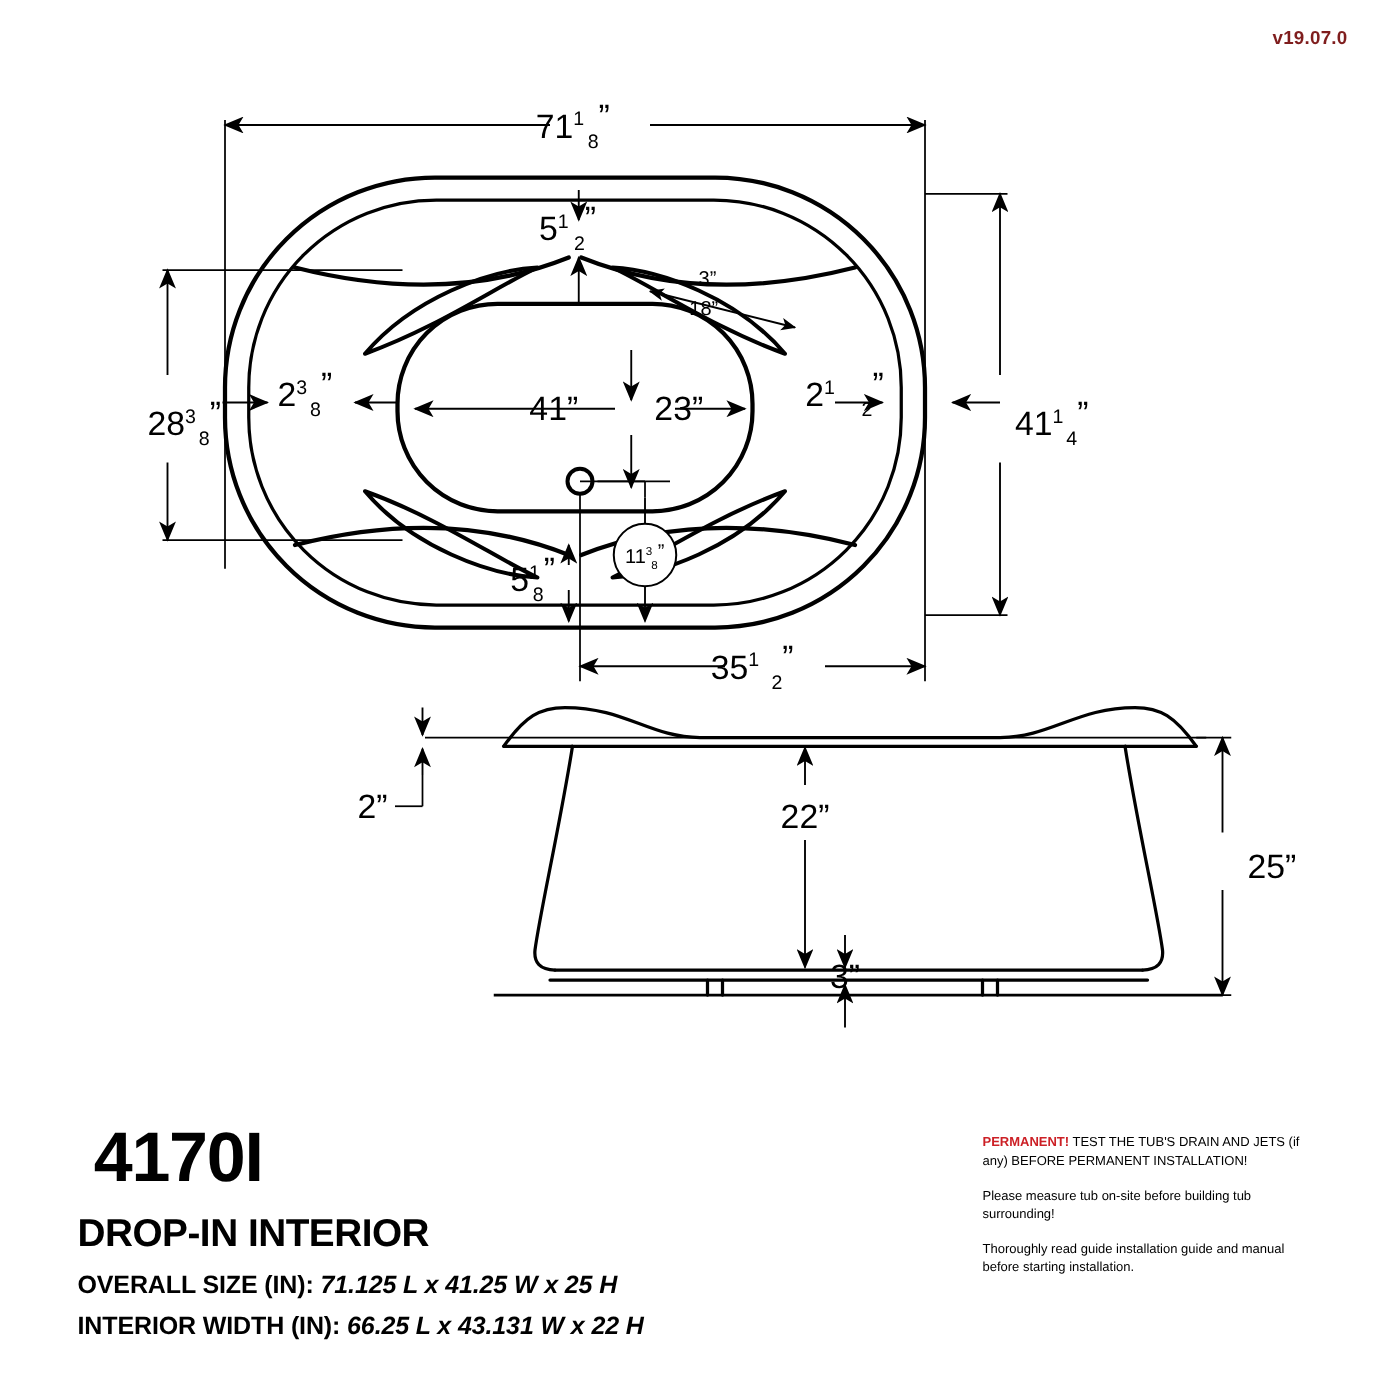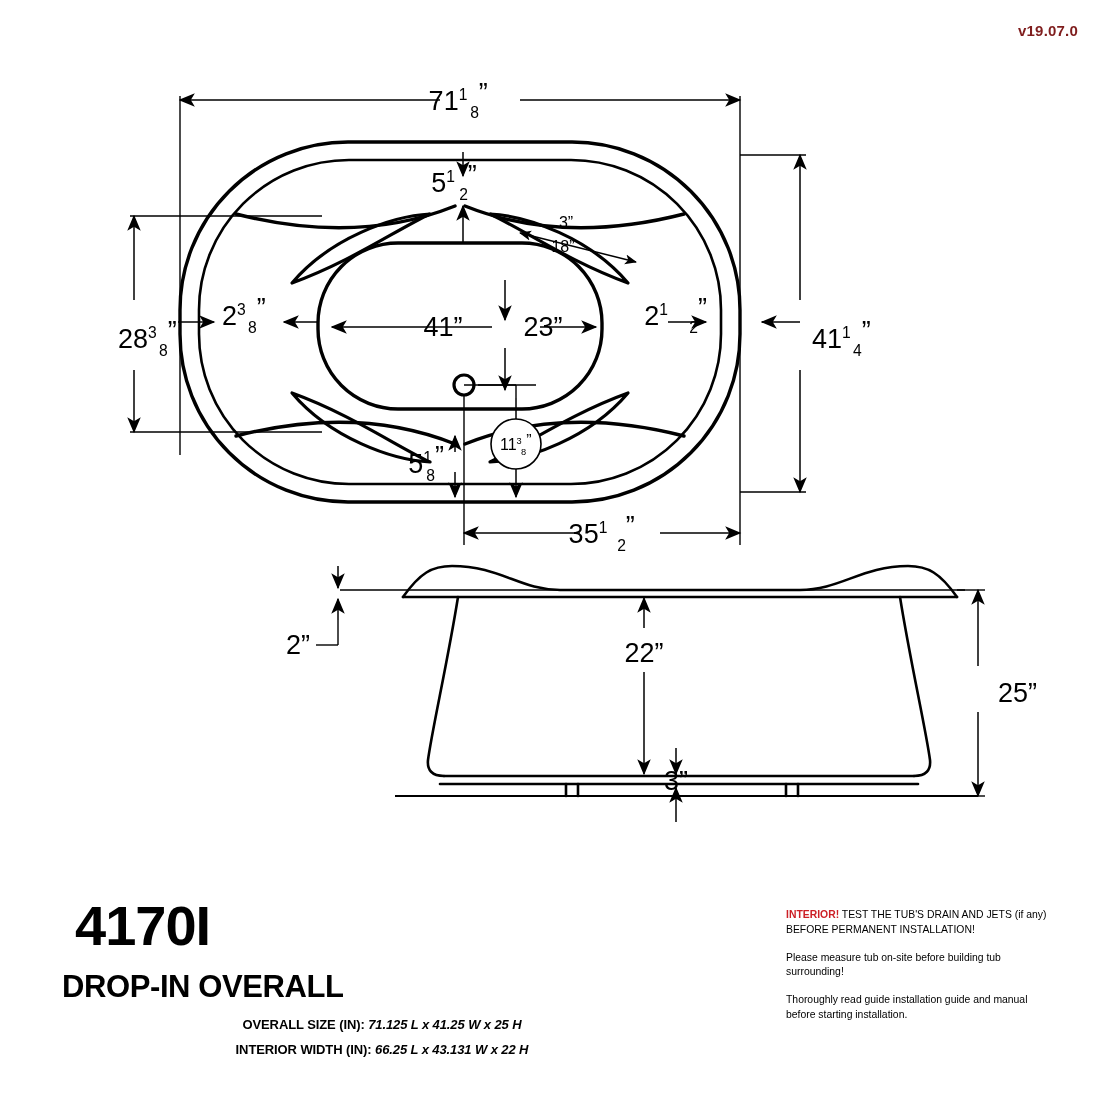--- a/index.html
+++ b/index.html
@@ -50,26 +50,25 @@
     margin: 13px;
   }
   .product-type {
     font-size: 31px;
     font-weight: bold;
     letter-spacing: -0.4px;
     line-height: 1.25;
     margin: 4px 0 0 0;
   }
   .spec-line {
-    font-size: 13px;
+    font-size: 20px;
     font-weight: bold;
     letter-spacing: -0.1px;
     margin-top: 10px;
     white-space: nowrap;
-    text-align: center;
   }
   .spec-line .it {
     font-style: italic;
   }
   .notes {
     position: absolute;
     left: 786px;
     top: 908px;
     width: 272px;
     font-size: 10.4px;
@@ -341,30 +340,30 @@
     <g>
       <text class="dim" x="310" y="654" text-anchor="end">2”</text>
       <text class="dim" x="644" y="662" text-anchor="middle">22”</text>
       <text class="dim" x="676" y="790" text-anchor="middle">3”</text>
       <text class="dim" x="998" y="702" text-anchor="start">25”</text>
     </g>
   </svg>
 
   <div class="titleblock">
     <div class="model-number">4170I</div>
-    <div class="product-type">DROP-IN OVERALL</div>
+    <div class="product-type">DROP-IN INTERIOR</div>
     <div class="spec-line">
       <span>OVERALL SIZE (IN):</span>
       <span class="it">71.125 L x 41.25 W x 25 H</span>
     </div>
     <div class="spec-line">
       <span>INTERIOR WIDTH (IN):</span>
       <span class="it">66.25 L x 43.131 W x 22 H</span>
     </div>
   </div>
 
   <div class="notes">
-    <p><span class="important-word">INTERIOR!</span><span class="note-strong"> TEST THE TUB'S DRAIN AND JETS (if any) BEFORE PERMANENT INSTALLATION!</span></p>
+    <p><span class="important-word">PERMANENT!</span><span class="note-strong"> TEST THE TUB'S DRAIN AND JETS (if any) BEFORE PERMANENT INSTALLATION!</span></p>
     <p>Please measure tub on-site before building tub surrounding!</p>
     <p>Thoroughly read guide installation guide and manual before starting installation.</p>
   </div>
 
 </div>
 
 </body></html>

